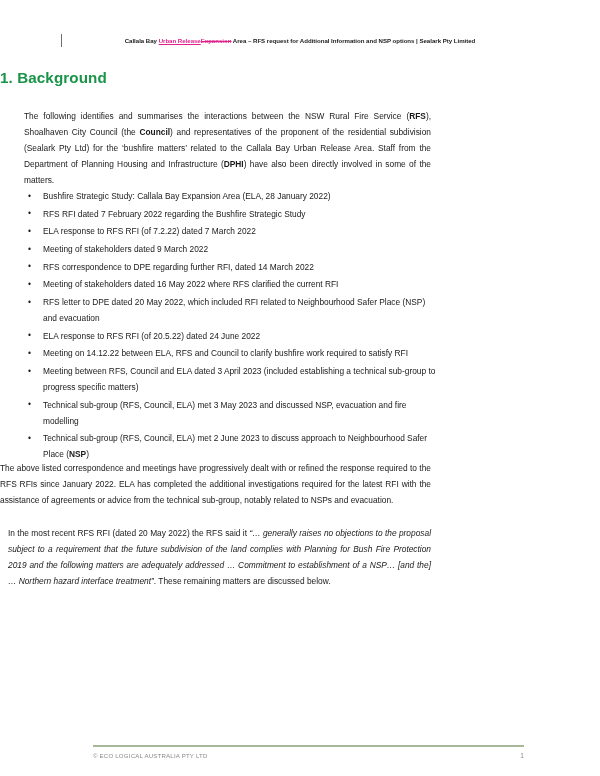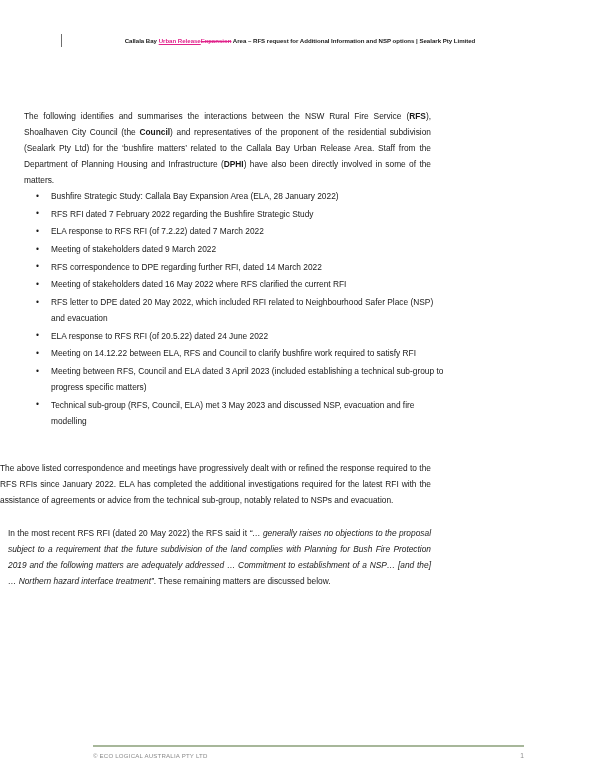--- a/index.html
+++ b/index.html
@@ -93,21 +93,21 @@
   .p2 { position: absolute; top: 460px;  left: 0; width: 431px; }
   .p3 { position: absolute; top: 525px;  left: 0; width: 431px; padding-left: 8px; }
 
   .body-text b { font-weight: bold; }
   .body-text i { font-style: italic; }
 
   
   ul.bullets {
     position: absolute;
     top: 188px;
-    left: 16px;
+    left: 8px;
     width: 431px;
     margin: 0;
     padding: 0;
     list-style: none;
   }
   ul.bullets li {
     position: relative;
     padding-left: 35px;
     font-size: 8.35px;
     line-height: 16.05px;
@@ -161,35 +161,37 @@
 <div class="page">
 
   <div class="change-bar"></div>
 
   <div class="doc-header">
     <div class="header-text"><span>Callala Bay </span><span class="ins">Urban Release</span><span class="del">Expansion</span><span> Area – RFS request for Additional Information and NSP options | Sealark Pty Limited</span></div>
   </div>
 
   <div class="content"></div>
 
+  <h1 class="section-title">1. Background</h1>
 
   <p class="body-text p1"><span>The following identifies and summarises the interactions between the NSW Rural Fire Service (</span><b>RFS</b><span>), Shoalhaven City Council (the </span><b>Council</b><span>) and representatives of the proponent of the residential subdivision (Sealark Pty Ltd) for the ‘bushfire matters’ related to the Callala Bay Urban Release Area. Staff from the Department of Planning Housing and Infrastructure (</span><b>DPHI</b><span>) have also been directly involved in some of the matters.</span></p>
 
   <ul class="bullets">
     <li><span>Bushfire Strategic Study: Callala Bay Expansion Area (ELA, 28 January 2022)</span></li>
     <li><span>RFS RFI dated 7 February 2022 regarding the Bushfire Strategic Study</span></li>
     <li><span>ELA response to RFS RFI (of 7.2.22) dated 7 March 2022</span></li>
     <li><span>Meeting of stakeholders dated 9 March 2022</span></li>
     <li><span>RFS correspondence to DPE regarding further RFI, dated 14 March 2022</span></li>
     <li><span>Meeting of stakeholders dated 16 May 2022 where RFS clarified the current RFI</span></li>
     <li><span>RFS letter to DPE dated 20 May 2022, which included RFI related to Neighbourhood Safer Place (NSP) and evacuation</span></li>
     <li><span>ELA response to RFS RFI (of 20.5.22) dated 24 June 2022</span></li>
     <li><span>Meeting on 14.12.22 between ELA, RFS and Council to clarify bushfire work required to satisfy RFI</span></li>
     <li><span>Meeting between RFS, Council and ELA dated 3 April 2023 (included establishing a technical sub-group to progress specific matters)</span></li>
     <li><span>Technical sub-group (RFS, Council, ELA) met 3 May 2023 and discussed NSP, evacuation and fire modelling</span></li>
+    <li><span>Technical sub-group (RFS, Council, ELA) met 2 June 2023 to discuss approach to Neighbourhood Safer Place (</span><b>NSP</b><span>)</span></li>
   </ul>
 
   <p class="body-text p2">The above listed correspondence and meetings have progressively dealt with or refined the response required to the RFS RFIs since January 2022. ELA has completed the additional investigations required for the latest RFI with the assistance of agreements or advice from the technical sub-group, notably related to NSPs and evacuation.</p>
 
   <p class="body-text p3"><span>In the most recent RFS RFI (dated 20 May 2022) the RFS said it </span><i>“… generally raises no objections to the proposal subject to a requirement that the future subdivision of the land complies with Planning for Bush Fire Protection 2019 and the following matters are adequately addressed … Commitment to establishment of a NSP… [and the] … Northern hazard interface treatment”</i><span>. These remaining matters are discussed below.</span></p>
 
   <div class="footer-rule"></div>
   <div class="doc-footer">
     <div class="footer-left">© ECO LOGICAL AUSTRALIA PTY LTD</div>
     <div class="footer-page">1</div>

